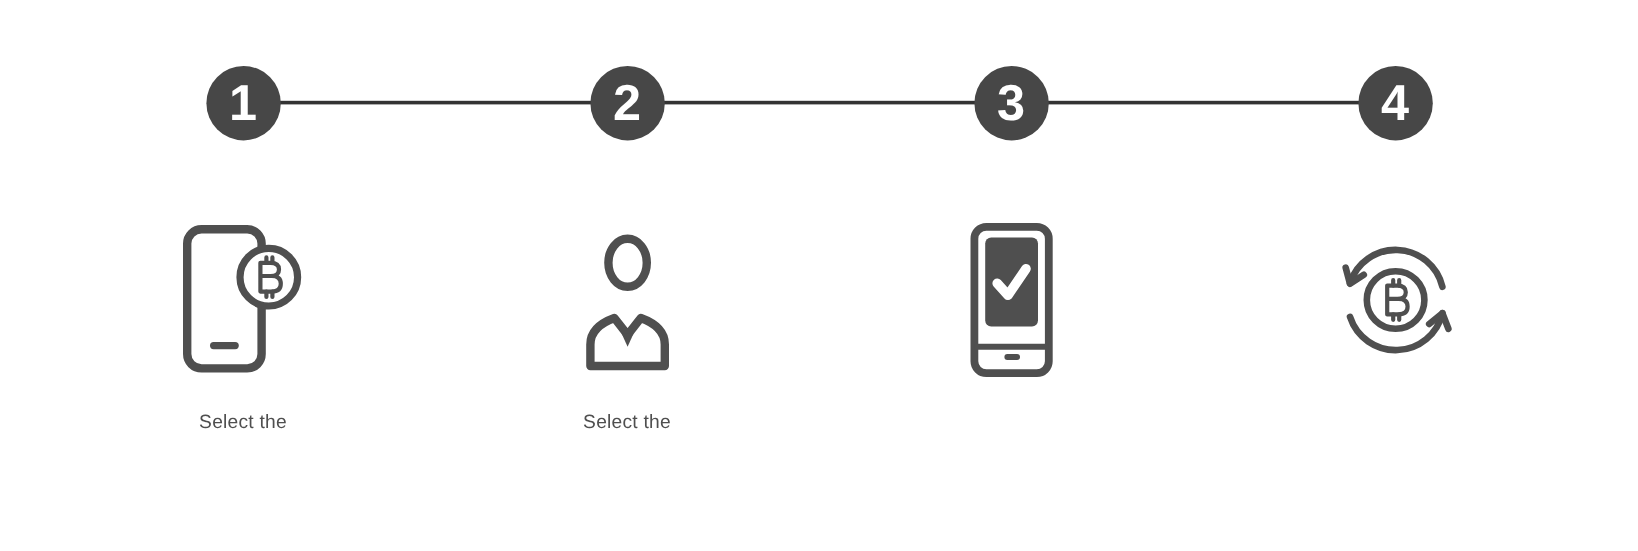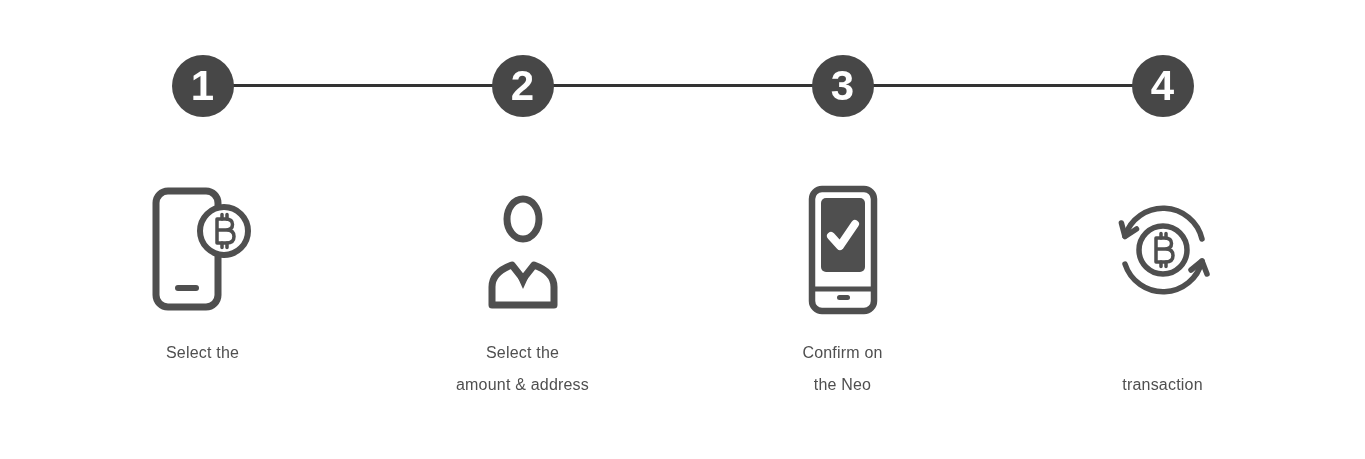--- a/index.html
+++ b/index.html
@@ -101,40 +101,35 @@
       </div>
       <div class="icon-box">
         <svg width="110" height="130" viewBox="0 0 110 130" fill="none" stroke="currentColor">
           <ellipse cx="55" cy="34" rx="16" ry="20" stroke-width="7"></ellipse>
           <path d="M 24 120 V 102 C 24 90 33 84 44 80 L 55 94 L 66 80 C 77 84 86 90 86 102 V 120 Z" stroke-width="7" stroke-linecap="round" stroke-linejoin="round"></path>
           <path d="M 50 93 L 55 104 L 60 93 Z" fill="currentColor" stroke="none"></path>
         </svg>
       </div>
       <div class="caption">
         <span>Select the</span><br>
-        <span>amount &amp; address</span>
       </div>
     </div>
 
     <div class="step">
       <div class="badge">
         <span>3</span>
       </div>
       <div class="icon-box">
         <svg width="110" height="130" viewBox="0 0 110 130" fill="none" stroke="currentColor">
           <rect x="24" y="4" width="62" height="122" rx="10" stroke-width="6.5"></rect>
           <rect x="33" y="13" width="44" height="74" rx="5" fill="currentColor" stroke="none"></rect>
           <polyline points="43,51 52,61 67,39" stroke="#ffffff" stroke-width="8" stroke-linecap="round" stroke-linejoin="round"></polyline>
           <line x1="24" y1="104" x2="86" y2="104" stroke-width="5"></line>
           <rect x="49" y="110" width="13" height="5" rx="2.5" fill="currentColor" stroke="none"></rect>
         </svg>
-      </div>
-      <div class="caption">
-        <span>Confirm on</span><br>
-        <span>the Neo</span>
       </div>
     </div>
 
     <div class="step">
       <div class="badge">
         <span>4</span>
       </div>
       <div class="icon-box">
         <svg width="110" height="130" viewBox="0 0 110 130" fill="none" stroke="currentColor">
           <circle cx="55" cy="65" r="24" stroke-width="5.5"></circle>
@@ -143,18 +138,17 @@
             <path d="M -2 -16.5 V -12 M -2 12 V 16.5 M 3 -16.5 V -12 M 3 12 V 16.5"></path>
           </g>
           <path d="M 94 54 A 40 40 0 0 0 17 51" stroke-width="5.5" stroke-linecap="round"></path>
           <polyline points="28.5,44 17,51.5 13.4,38" stroke-width="5.5" stroke-linecap="round" stroke-linejoin="round"></polyline>
           <path d="M 17 79 A 40 40 0 0 0 94 76" stroke-width="5.5" stroke-linecap="round"></path>
           <polyline points="99,89 94,76 83,85" stroke-width="5.5" stroke-linecap="round" stroke-linejoin="round"></polyline>
         </svg>
       </div>
       <div class="caption">
         <br>
-        <span>transaction</span>
       </div>
     </div>
 
   </div>
 </div>
 
 </body></html>

